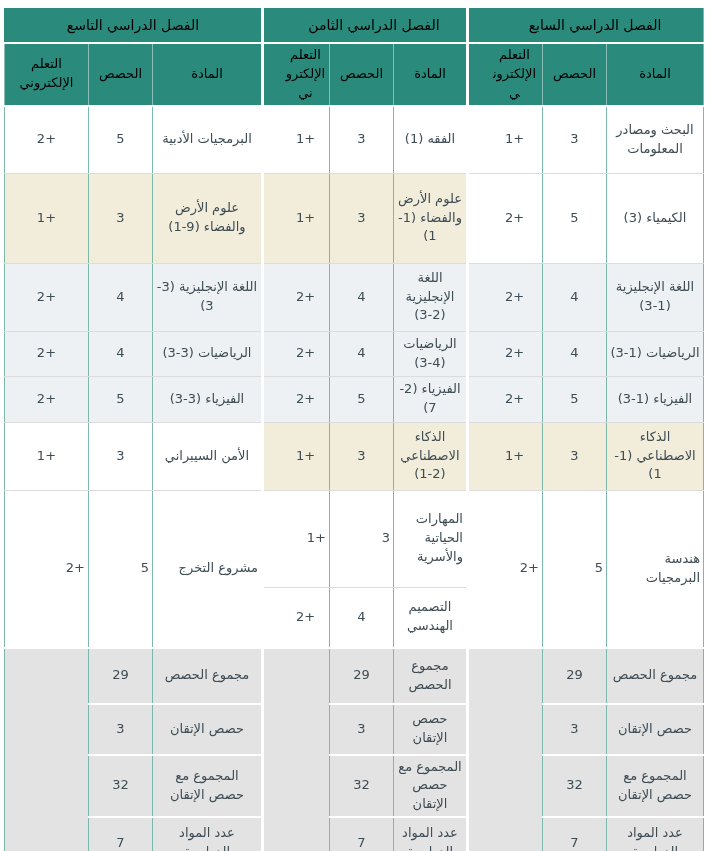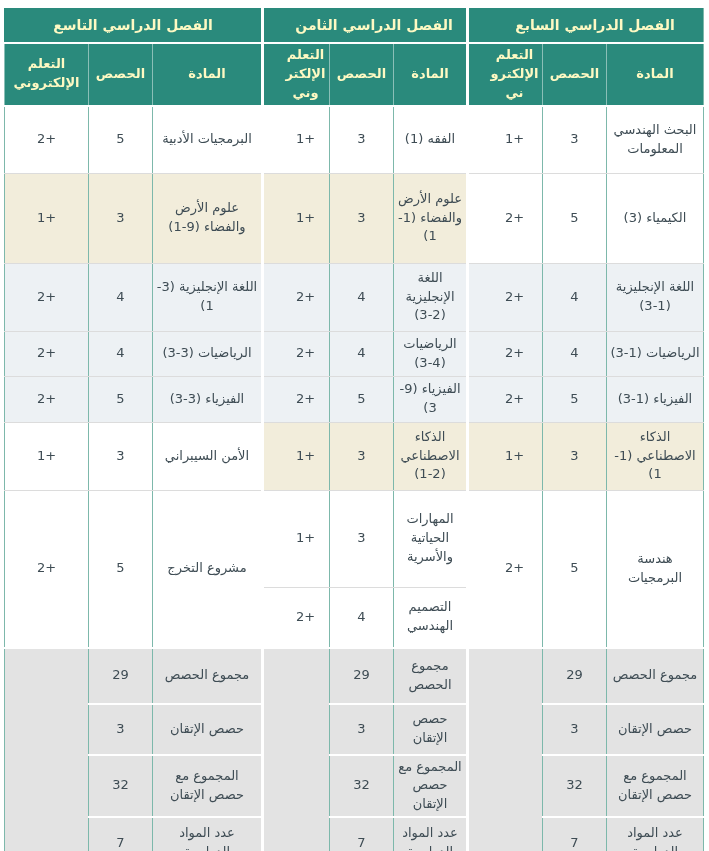--- a/index.html
+++ b/index.html
@@ -11,37 +11,37 @@
   .page{padding:8px 5px 0 5px;}
   table{
     width:699px;border-collapse:collapse;table-layout:fixed;direction:rtl;
   }
   th,td{
     text-align:center;vertical-align:middle;
     padding:2px 3px;font-size:13px;line-height:1.45;
     word-wrap:break-word;
   }
   
-  .teal{background:#2A8A7C;color:#fef9c3;font-weight:bold;}
+  .teal{background:#2A8A7C;color:#000000;font-weight:normal;}
   tr.h-title th{height:30px;font-size:14px;border-bottom:2px solid #ffffff;border-left:1px solid rgba(255,255,255,.0);}
   tr.h-cols th{height:55px;font-size:13px;border-bottom:2px solid #ffffff;border-left:1px solid rgba(255,255,255,.45);}
   
   tbody td{border-left:1px solid #7DB8AB;border-bottom:1px solid #DCDCDC;background:#ffffff;}
   table{border-right:1px solid #7DB8AB;border-left:1px solid #7DB8AB;}
   
   .gsep{border-left:3px solid #ffffff !important;padding-left:21px;}
   
   .bg-two{background:#F2EDDB !important;}    
   .bg-three{background:#EDF1F4 !important;}  
   
   tr.sum td{background:#E3E3E3 !important;border-top:2px solid #ffffff;border-bottom:none;}
   
   tr.r1 td{height:62px;} tr.r2 td{height:85px;} tr.r3 td{height:63px;}
   tr.r4 td{height:40px;} tr.r5 td{height:41px;} tr.r6 td{height:63px;}
-  tr.r7 td{height:92px;} tr.r8 td{height:55px;}
+  tr.r7 td{height:92px;text-align:right;} tr.r8 td{height:55px;}
   tr.s1 td{height:50px;} tr.s2 td{height:45px;} tr.s3 td{height:50px;} tr.s4 td{height:46px;}
 </style>
 </head>
 <body>
 
 <div class="page">
   <table>
     <colgroup>
       <col style="width:97px">
         <col style="width:64px">
@@ -66,21 +66,21 @@
         <th class="teal">المادة</th>
         <th class="teal">الحصص</th>
         <th class="teal gsep">التعلم الإلكتروني</th>
         <th class="teal">المادة</th>
         <th class="teal">الحصص</th>
         <th class="teal">التعلم الإلكتروني</th>
       </tr>
     </thead>
     <tbody>
       <tr class="r1">
-        <td>البحث الهندسي المعلومات</td>
+        <td>البحث ومصادر المعلومات</td>
         <td>3</td>
         <td class="gsep">+1</td>
         <td>الفقه (1)</td>
         <td>3</td>
         <td class="gsep">+1</td>
         <td>البرمجيات الأدبية</td>
         <td>5</td>
         <td>+2</td>
       </tr>
       <tr class="r2">
@@ -94,40 +94,40 @@
         <td class="bg-two">3</td>
         <td class="bg-two">+1</td>
       </tr>
       <tr class="r3">
         <td class="bg-three">اللغة الإنجليزية (1-3)</td>
         <td class="bg-three">4</td>
         <td class="bg-three gsep">+2</td>
         <td class="bg-three">اللغة الإنجليزية (2-3)</td>
         <td class="bg-three">4</td>
         <td class="bg-three gsep">+2</td>
-        <td class="bg-three">اللغة الإنجليزية (3-1)</td>
+        <td class="bg-three">اللغة الإنجليزية (3-3)</td>
         <td class="bg-three">4</td>
         <td class="bg-three">+2</td>
       </tr>
       <tr class="r4">
         <td class="bg-three">الرياضيات (1-3)</td>
         <td class="bg-three">4</td>
         <td class="bg-three gsep">+2</td>
         <td class="bg-three">الرياضيات (4-3)</td>
         <td class="bg-three">4</td>
         <td class="bg-three gsep">+2</td>
         <td class="bg-three">الرياضيات (3-3)</td>
         <td class="bg-three">4</td>
         <td class="bg-three">+2</td>
       </tr>
       <tr class="r5">
         <td class="bg-three">الفيزياء (1-3)</td>
         <td class="bg-three">5</td>
         <td class="bg-three gsep">+2</td>
-        <td class="bg-three">الفيزياء (9-3)</td>
+        <td class="bg-three">الفيزياء (2-7)</td>
         <td class="bg-three">5</td>
         <td class="bg-three gsep">+2</td>
         <td class="bg-three">الفيزياء (3-3)</td>
         <td class="bg-three">5</td>
         <td class="bg-three">+2</td>
       </tr>
       <tr class="r6">
         <td class="bg-two">الذكاء الاصطناعي (1-1)</td>
         <td class="bg-two">3</td>
         <td class="bg-two gsep">+1</td>

